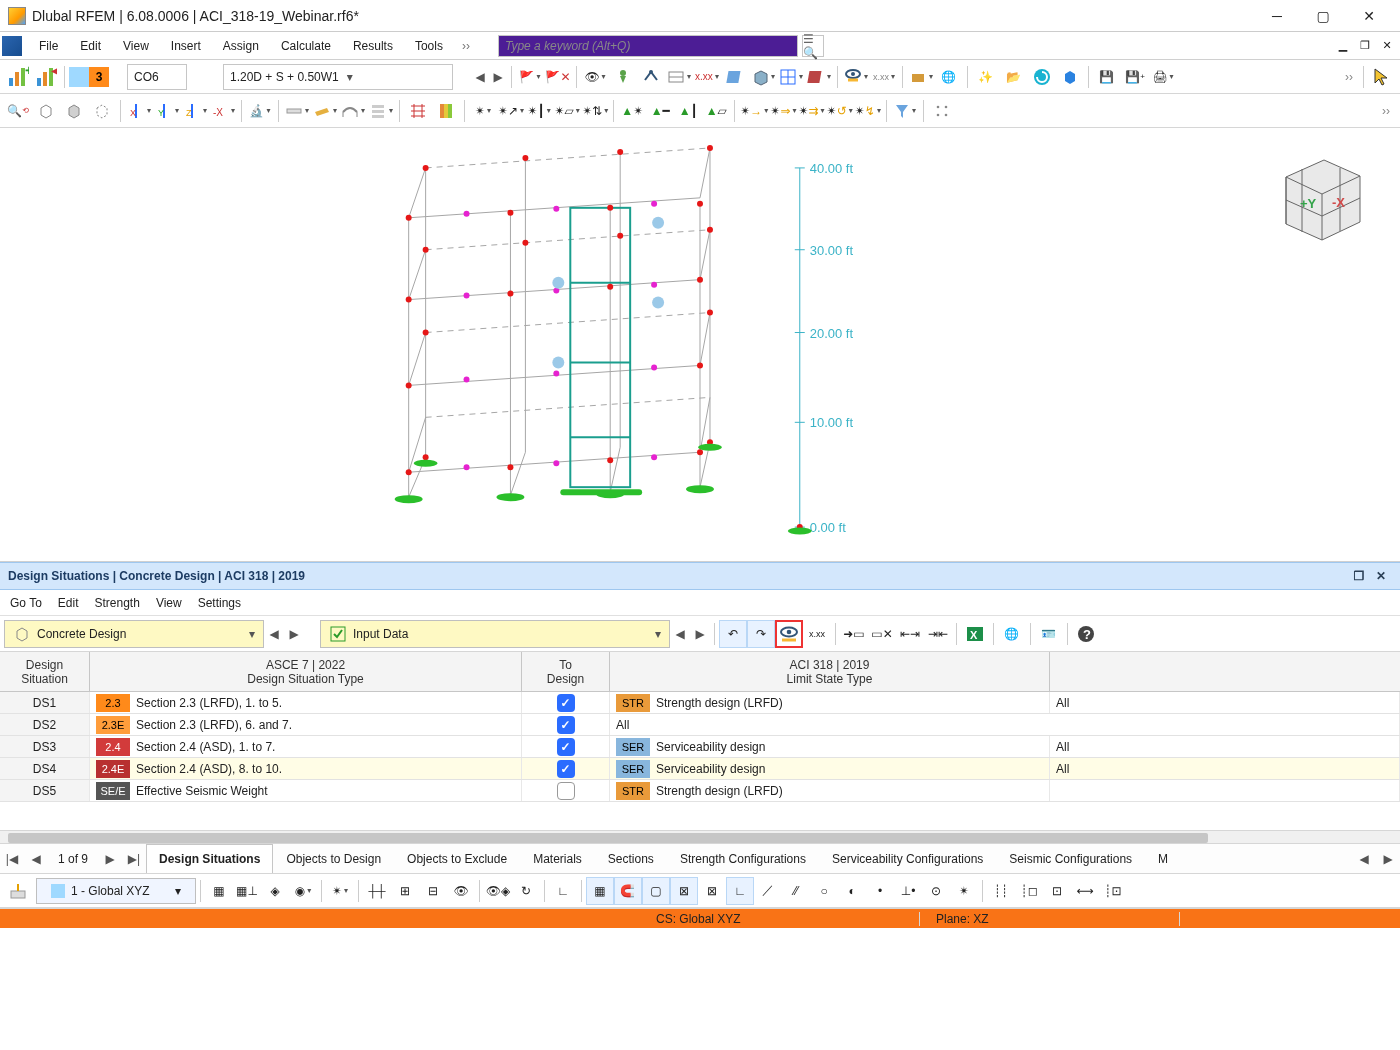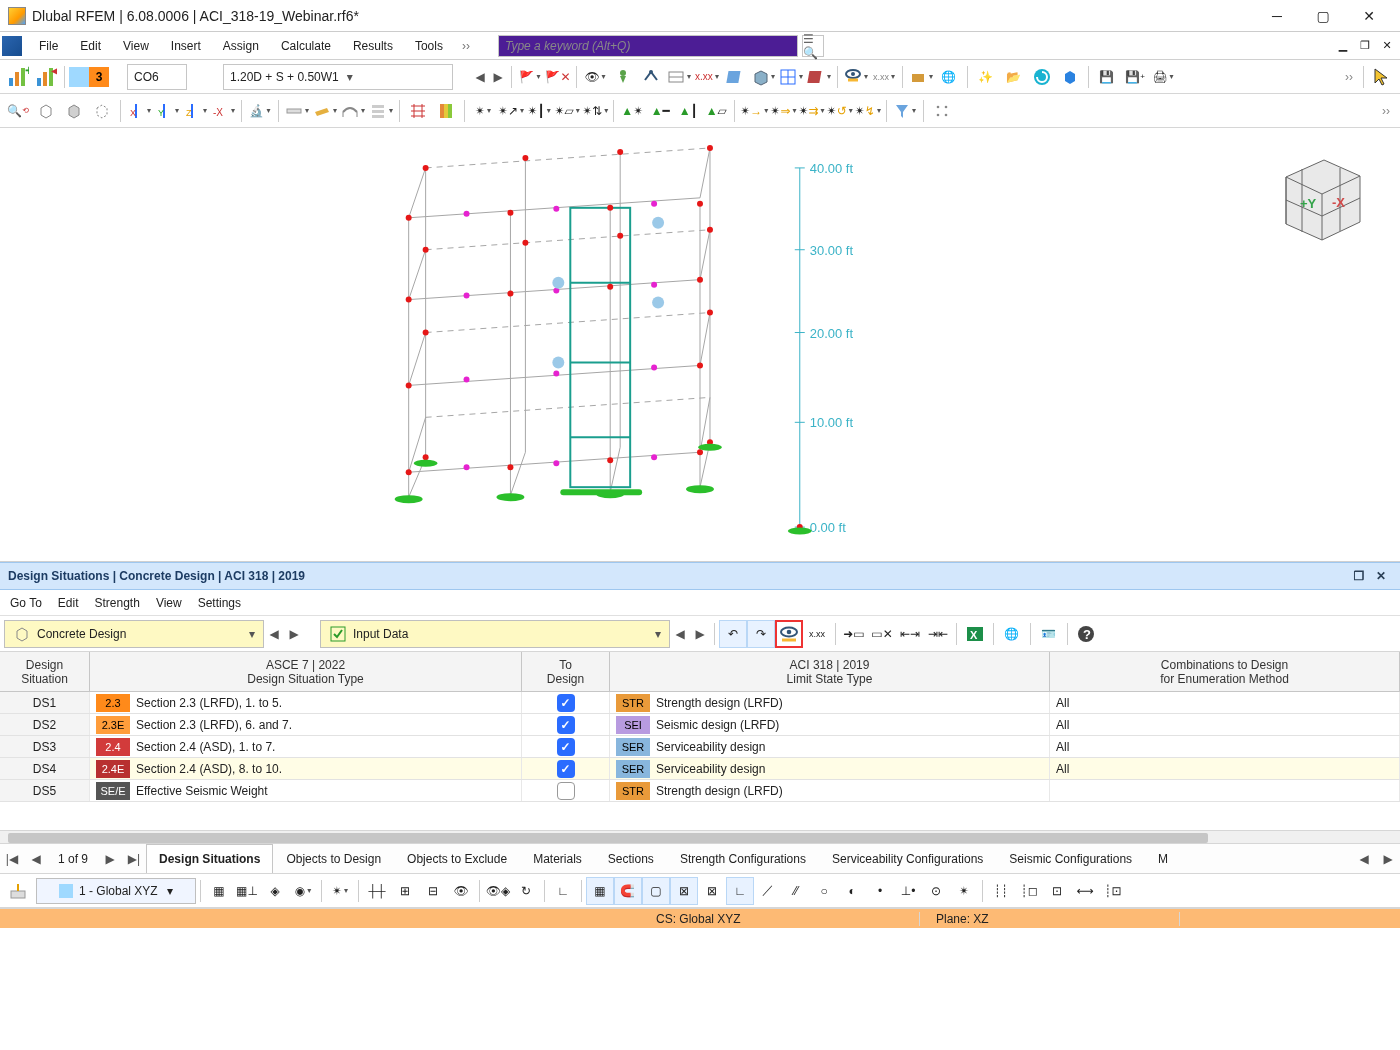--- a/index.html
+++ b/index.html
@@ -91,25 +91,25 @@
 
 
 .tabsrow{height:30px;display:flex;align-items:center;border-bottom:1px solid #d6d6d6;background:#fdfdfd}
 .tabsrow .tabnav{width:24px;display:flex;align-items:center;justify-content:center;color:#555;height:100%}
 .tabsrow .pageinfo{padding:0 10px}
 .tabsrow .tab{padding:0 12px;height:100%;display:flex;align-items:center;border:1px solid transparent;border-bottom:none}
 .tabsrow .tab.active{background:#fff;border-color:#c6c6c6;border-top:1px solid #c6c6c6;font-weight:bold}
 
 
 .bottombar{height:34px;display:flex;align-items:center;padding:0 4px;border-bottom:1px solid #d6d6d6;gap:0}
-.bottombar .sel{height:26px;border:1px solid #bfbfbf;display:flex;align-items:center;padding:0 22px;margin-left:4px;width:160px;background:#f0f5ff}
+.bottombar .sel{height:26px;border:1px solid #bfbfbf;display:flex;align-items:center;padding:0 14px;margin-left:4px;width:160px;background:#f0f5ff}
 .bottombar .sel .dd{margin-left:auto}
 
 
-.statusbar{height:20px;background:#fdba74;border-top:1px solid #d6d6d6;display:flex;align-items:center;font-size:12px}
+.statusbar{height:20px;background:#f97316;border-top:1px solid #d6d6d6;display:flex;align-items:center;font-size:12px}
 .statusbar .cell{padding:0 16px;border-right:1px solid #d6d6d6;flex:0 0 auto}
 .statusbar .flex{flex:0 0 640px}
 
 svg text{font-family:inherit}
 </style>
 </head>
 <body>
 
 <div class="titlebar">
   <div class="appicon"></div>
@@ -627,42 +627,37 @@
         <span>Design Situation Type</span>
       </div>
     <div class="col-todes">
         <span style="white-space:pre-line">To
 Design</span>
       </div>
     <div class="col-limit">
         <span>ACI 318 | 2019</span>
         <span>Limit State Type</span>
       </div>
-    <div class="col-comb">
-        <span>Combinations to Design</span>
-        <span>for Enumeration Method</span>
-      </div>
   </div>
   <div id="table-body">
       <div class="row">
         <div class="col-ds">DS1</div>
         <div class="col-type"><span class="badge b-or">2.3</span>Section 2.3 (LRFD), 1. to 5.</div>
         <div class="col-todes" style="justify-content:center">
           <span class="chk">✓</span>
         </div>
         <div class="col-limit"><span class="badge b-str">STR</span>Strength design (LRFD)</div>
         <div class="col-comb">All</div>
       </div>
       <div class="row">
         <div class="col-ds">DS2</div>
         <div class="col-type"><span class="badge b-or2">2.3E</span>Section 2.3 (LRFD), 6. and 7.</div>
         <div class="col-todes" style="justify-content:center">
           <span class="chk">✓</span>
         </div>
-        <div class="col-limit"><span class="badge b-sei">SEI</span>Seismic design (LRFD)</div>
         <div class="col-comb">All</div>
       </div>
       <div class="row">
         <div class="col-ds">DS3</div>
         <div class="col-type"><span class="badge b-red">2.4</span>Section 2.4 (ASD), 1. to 7.</div>
         <div class="col-todes" style="justify-content:center">
           <span class="chk">✓</span>
         </div>
         <div class="col-limit"><span class="badge b-ser">SER</span>Serviceability design</div>
         <div class="col-comb">All</div>

